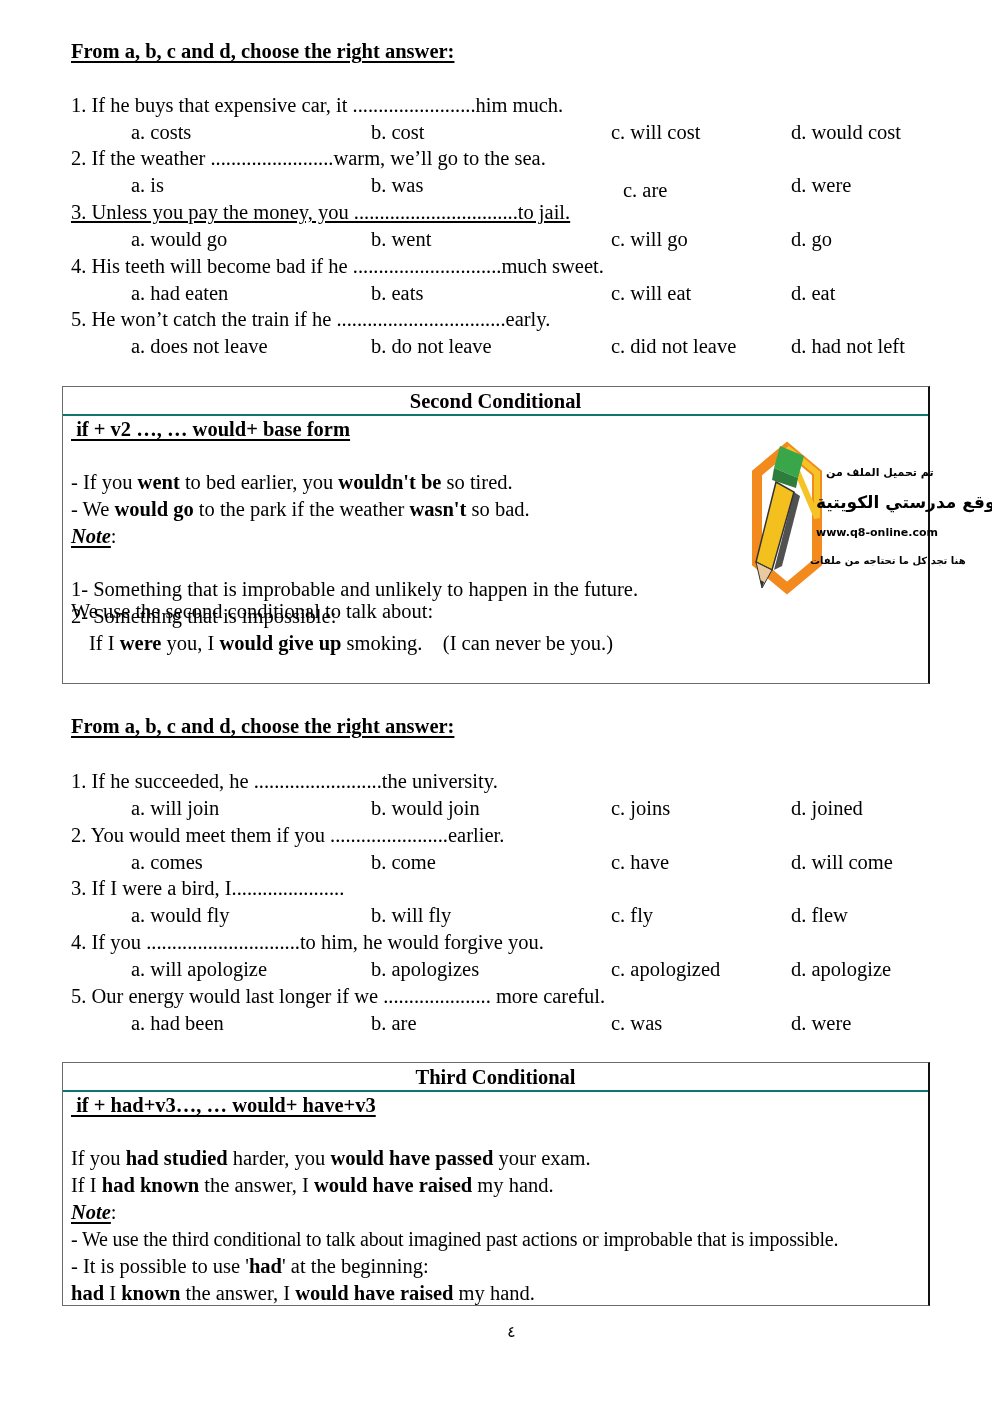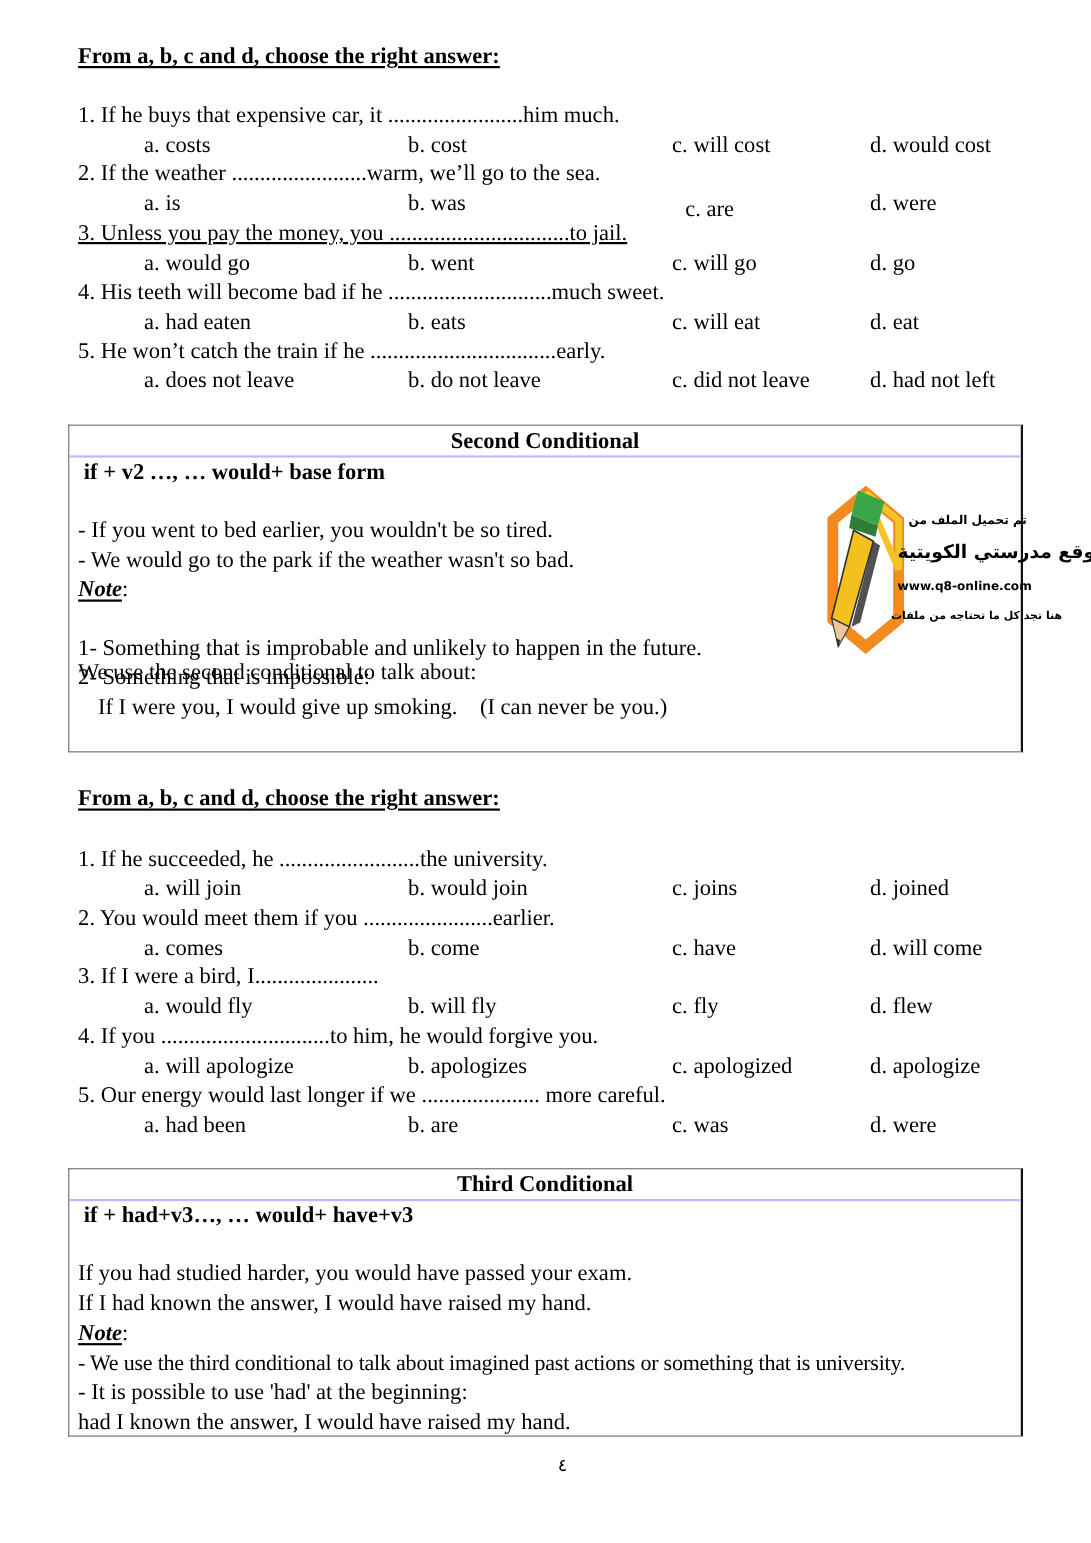--- a/index.html
+++ b/index.html
@@ -6,23 +6,23 @@
   body {
     width: 992px; height: 1403px; position: relative; overflow: hidden;
     font-family: "Liberation Serif", "DejaVu Serif", serif;
     color: #000; font-size: 20.5px;
   }
   .abs { position: absolute; white-space: nowrap; line-height: 1; }
   .heading { font-weight: bold; text-decoration: underline; text-underline-offset: 3px; text-decoration-thickness: 2px; }
   .q { left: 71px; }
   .oa { left: 131px; } .ob { left: 371px; } .oc { left: 611px; } .od { left: 791px; }
   .box { position: absolute; left: 62px; width: 868px; border: 1.5px solid #6b6b6b; border-right: 2px solid #111; box-sizing: border-box; }
-  .box-title-row { height: 27px; border-bottom: 2px solid #c4b5fd; text-align: center; font-weight: bold; font-size: 20.5px; line-height: 28px; }
-  .formula { font-weight: bold; text-decoration-thickness: 2px; text-underline-offset: 3px; }
-  .b { font-weight: normal; }
+  .box-title-row { height: 27px; border-bottom: 2px solid #0f766e; text-align: center; font-weight: bold; font-size: 20.5px; line-height: 28px; }
+  .formula { font-weight: bold; text-decoration: underline; text-decoration-thickness: 2px; text-underline-offset: 3px; }
+  .b { font-weight: bold; }
   .note { font-weight: bold; font-style: italic; text-decoration: underline; text-decoration-thickness: 2px; text-underline-offset: 3px; }
   .logo { position: absolute; left: 748px; top: 430px; width: 180px; height: 165px; }
   .logo-text { position: absolute; font-family: "DejaVu Sans", sans-serif; font-weight: bold; font-size: 11px; color: #000; white-space: nowrap; }
   .page-num { position: absolute; left: 507px; top: 1322px; font-size: 16px; font-family: "DejaVu Sans", sans-serif; }
 </style>
 </head>
 <body>
 
 <div class="abs heading" style="left:71px; top:41px;">From a, b, c and d, choose the right answer:</div>
 
@@ -129,19 +129,19 @@
   <div class="box-title-row">Third Conditional</div>
 </div>
 <div class="abs formula" style="left:71px; top:1095px; white-space:pre;"> if + had+v3…, … would+ have+v3</div>
 
 <div class="abs" style="left:71px; top:1148px;"><span>If you </span><span class="b">had studied</span><span> harder, you </span><span class="b">would have passed</span><span> your exam.</span></div>
 
 <div class="abs" style="left:71px; top:1175px;"><span>If I </span><span class="b">had known</span><span> the answer, I </span><span class="b">would have raised</span><span> my hand.</span></div>
 
 <div class="abs" style="left:71px; top:1202px;"><span class="note">Note</span><span>:</span></div>
 
-<div class="abs" style="left:71px; top:1229px; font-size:20px; letter-spacing:-0.2px;">- We use the third conditional to talk about imagined past actions or something that is university.</div>
+<div class="abs" style="left:71px; top:1229px; font-size:20px; letter-spacing:-0.2px;">- We use the third conditional to talk about imagined past actions or improbable that is impossible.</div>
 
 <div class="abs" style="left:71px; top:1256px;"><span>- It is possible to use '</span><span class="b">had</span><span>' at the beginning:</span></div>
 
 <div class="abs" style="left:71px; top:1283px;"><span class="b">had</span><span> I </span><span class="b">known</span><span> the answer, I </span><span class="b">would have raised</span><span> my hand.</span></div>
 
 <div class="page-num">٤</div>
 
 </body></html>

